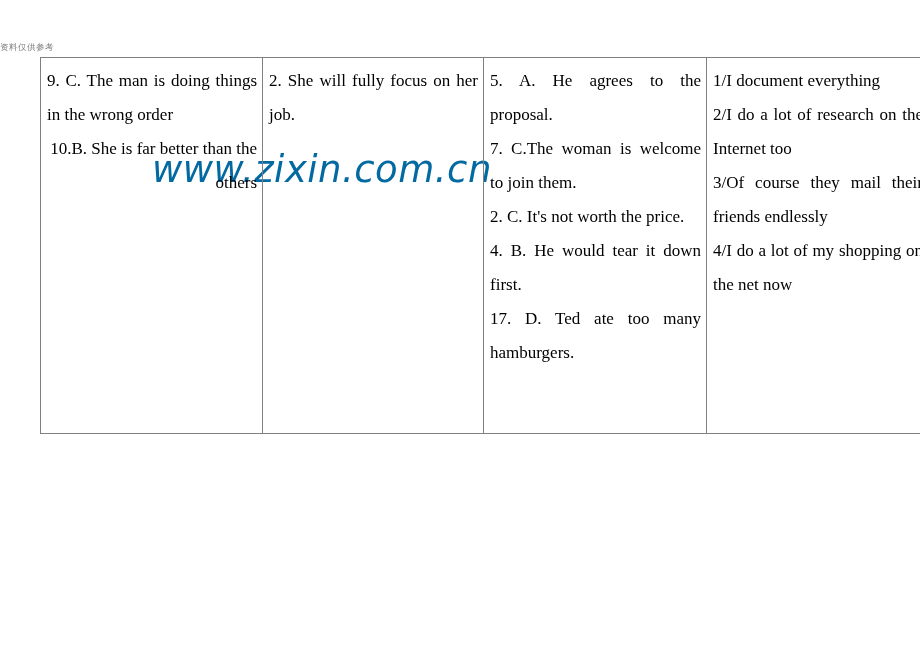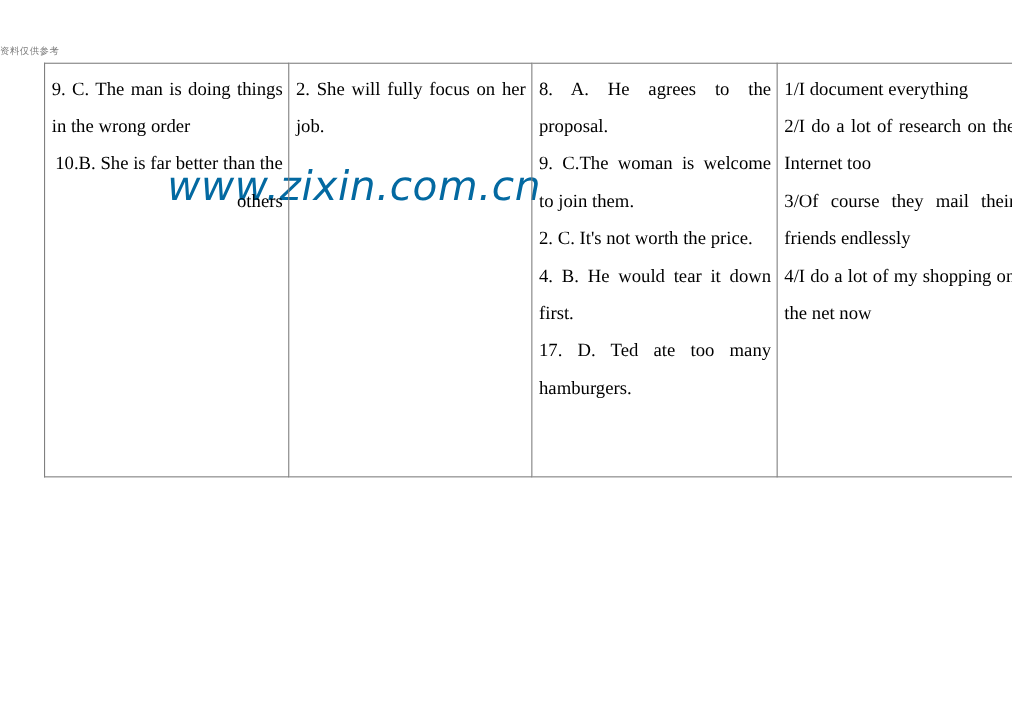--- a/index.html
+++ b/index.html
@@ -103,22 +103,22 @@
       <td class="col-1">
         <p class="j">9. C. The man is doing things in the wrong order</p>
         <p class="l">10.B. She is far better than the others</p>
       </td>
 
       <td class="col-2">
         <p class="j">2. She will fully focus on her job.</p>
       </td>
 
       <td class="col-3">
-        <p class="j">8. A. He agrees to the proposal.</p>
-        <p class="j">9. C.The woman is welcome to join them.</p>
+        <p class="j">5. A. He agrees to the proposal.</p>
+        <p class="j">7. C.The woman is welcome to join them.</p>
         <p class="j">2. C. It's not worth the price.</p>
         <p class="j">4. B. He would tear it down first.</p>
         <p class="j">17. D. Ted ate too many hamburgers.</p>
       </td>
 
       <td class="col-4">
         <p class="j">1/I document everything</p>
         <p class="j">2/I do a lot of research on the Internet too</p>
         <p class="j">3/Of course they mail their friends endlessly</p>
         <p class="j">4/I do a lot of my shopping on the net now</p>

